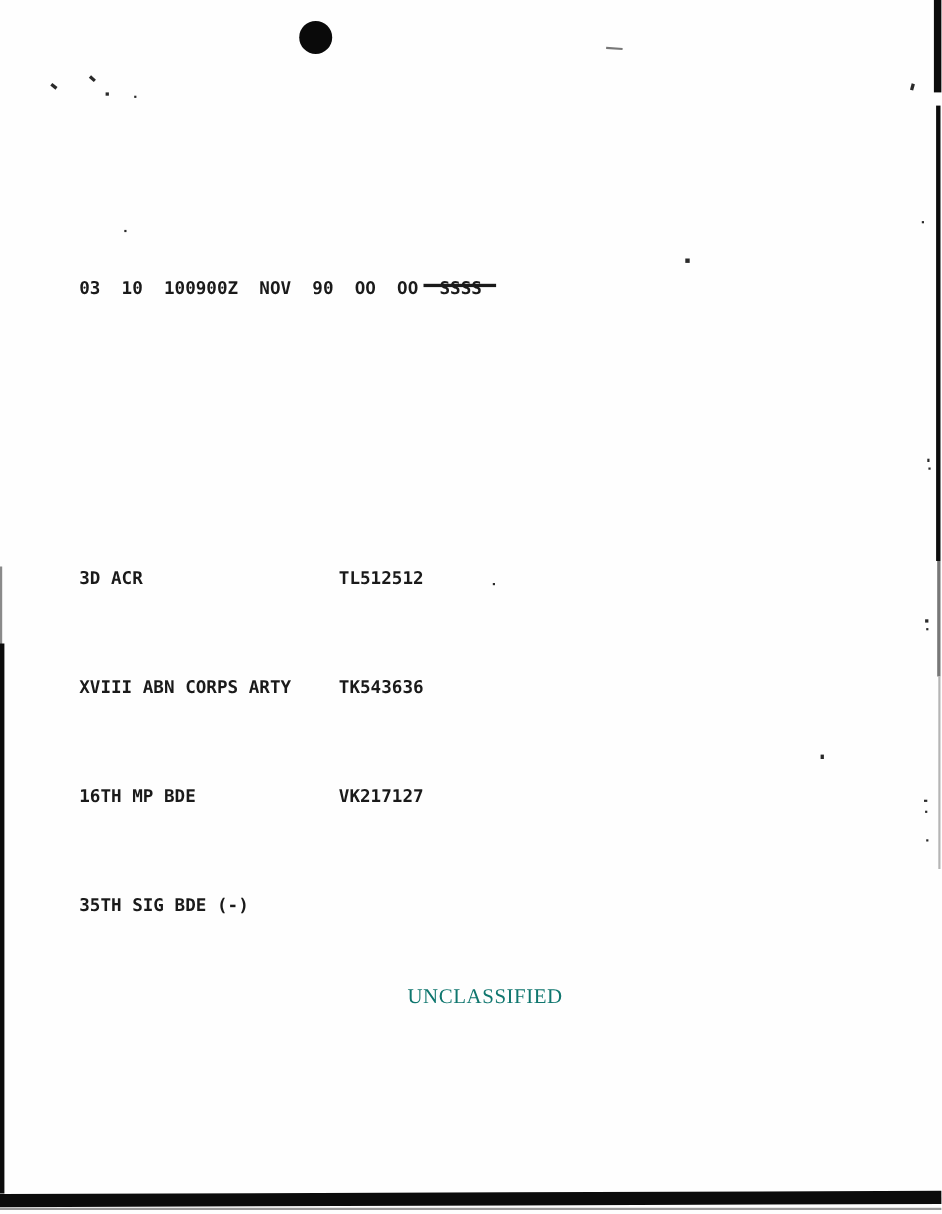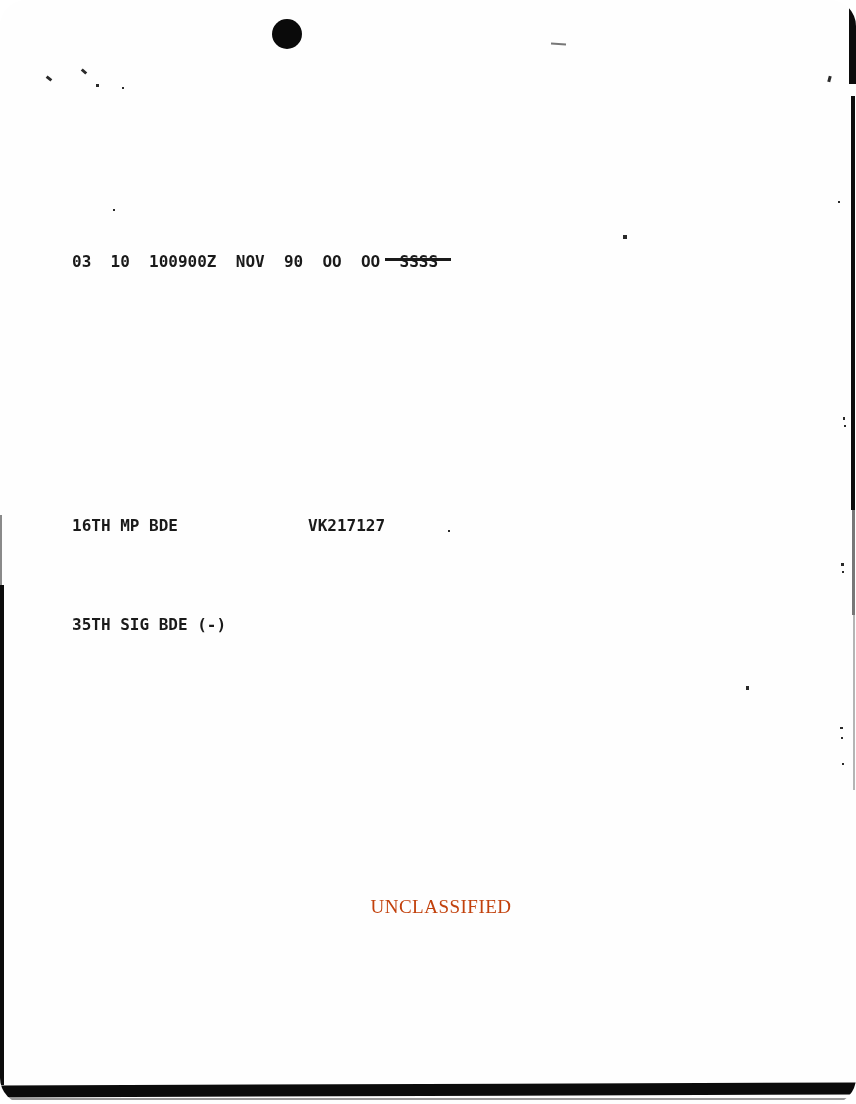--- a/index.html
+++ b/index.html
@@ -1,39 +1,39 @@
 <!DOCTYPE html>
 <html><head>
 <meta charset="utf-8">
 <style>
   html, body { margin: 0; padding: 0; }
   body { width: 856px; height: 1104px; background: #fff; overflow: hidden; }
   .page {
     position: relative; width: 856px; height: 1104px;
-    background: #fefefe; overflow: hidden; border-radius: 26px;
+    background: #fefefe; overflow: hidden;
   }
   .typed {
     position: absolute; left: 72px; top: 146px;
     font-family: "DejaVu Sans Mono", monospace;
     font-size: 16px; font-weight: 700; line-height: 33px;
     color: #1a1a1a; white-space: pre; letter-spacing: 0;
   }
   .line { height: 33px; }
   .blank-line { height: 33px; }
   .unit-col { display: inline-block; width: 236px; }
   .strike-code { position: relative; display: inline-block; }
   .strike-code::after {
     content: ""; position: absolute; left: -15px; right: -13px;
     top: 13px; height: 3px; background: #1a1a1a;
   }
   .classification {
     position: absolute; top: 896px; left: 0; width: 100%;
     box-sizing: border-box; padding-left: 26px; text-align: center;
     font-family: "Liberation Serif", serif; font-size: 19px;
-    letter-spacing: 0.5px; color: #c2410c;
+    letter-spacing: 0.5px; color: #0f766e;
   }
   .artifact { position: absolute; }
   .hole-punch { border-radius: 50%; background: #0a0a0a; }
   .speck { position: absolute; background: #2a2a2a; }
 </style>
 </head>
 <body>
 
 <div class="page">
 
@@ -68,20 +68,22 @@
   <div class="speck" style="left:840px; top:727px; width:3px; height:2px;"></div>
   <div class="speck" style="left:841px; top:737px; width:2px; height:2px;"></div>
   <div class="speck" style="left:842px; top:763px; width:2px; height:2px;"></div>
 
   <div class="typed">
 
     <div class="line"><span>03  10  100900Z  NOV  90  OO  OO  </span><span class="strike-code">SSSS</span></div>
 
     <div class="blank-line"></div>
 
+    <div class="line"><span class="unit-col">3D ACR</span><span>TL512512</span></div>
+    <div class="line"><span class="unit-col">XVIII ABN CORPS ARTY</span><span>TK543636</span></div>
     <div class="line"><span class="unit-col">16TH MP BDE</span><span>VK217127</span></div>
     <div class="line"><span class="unit-col">35TH SIG BDE (-)</span></div>
     
 
     
     
     
     
     
     

